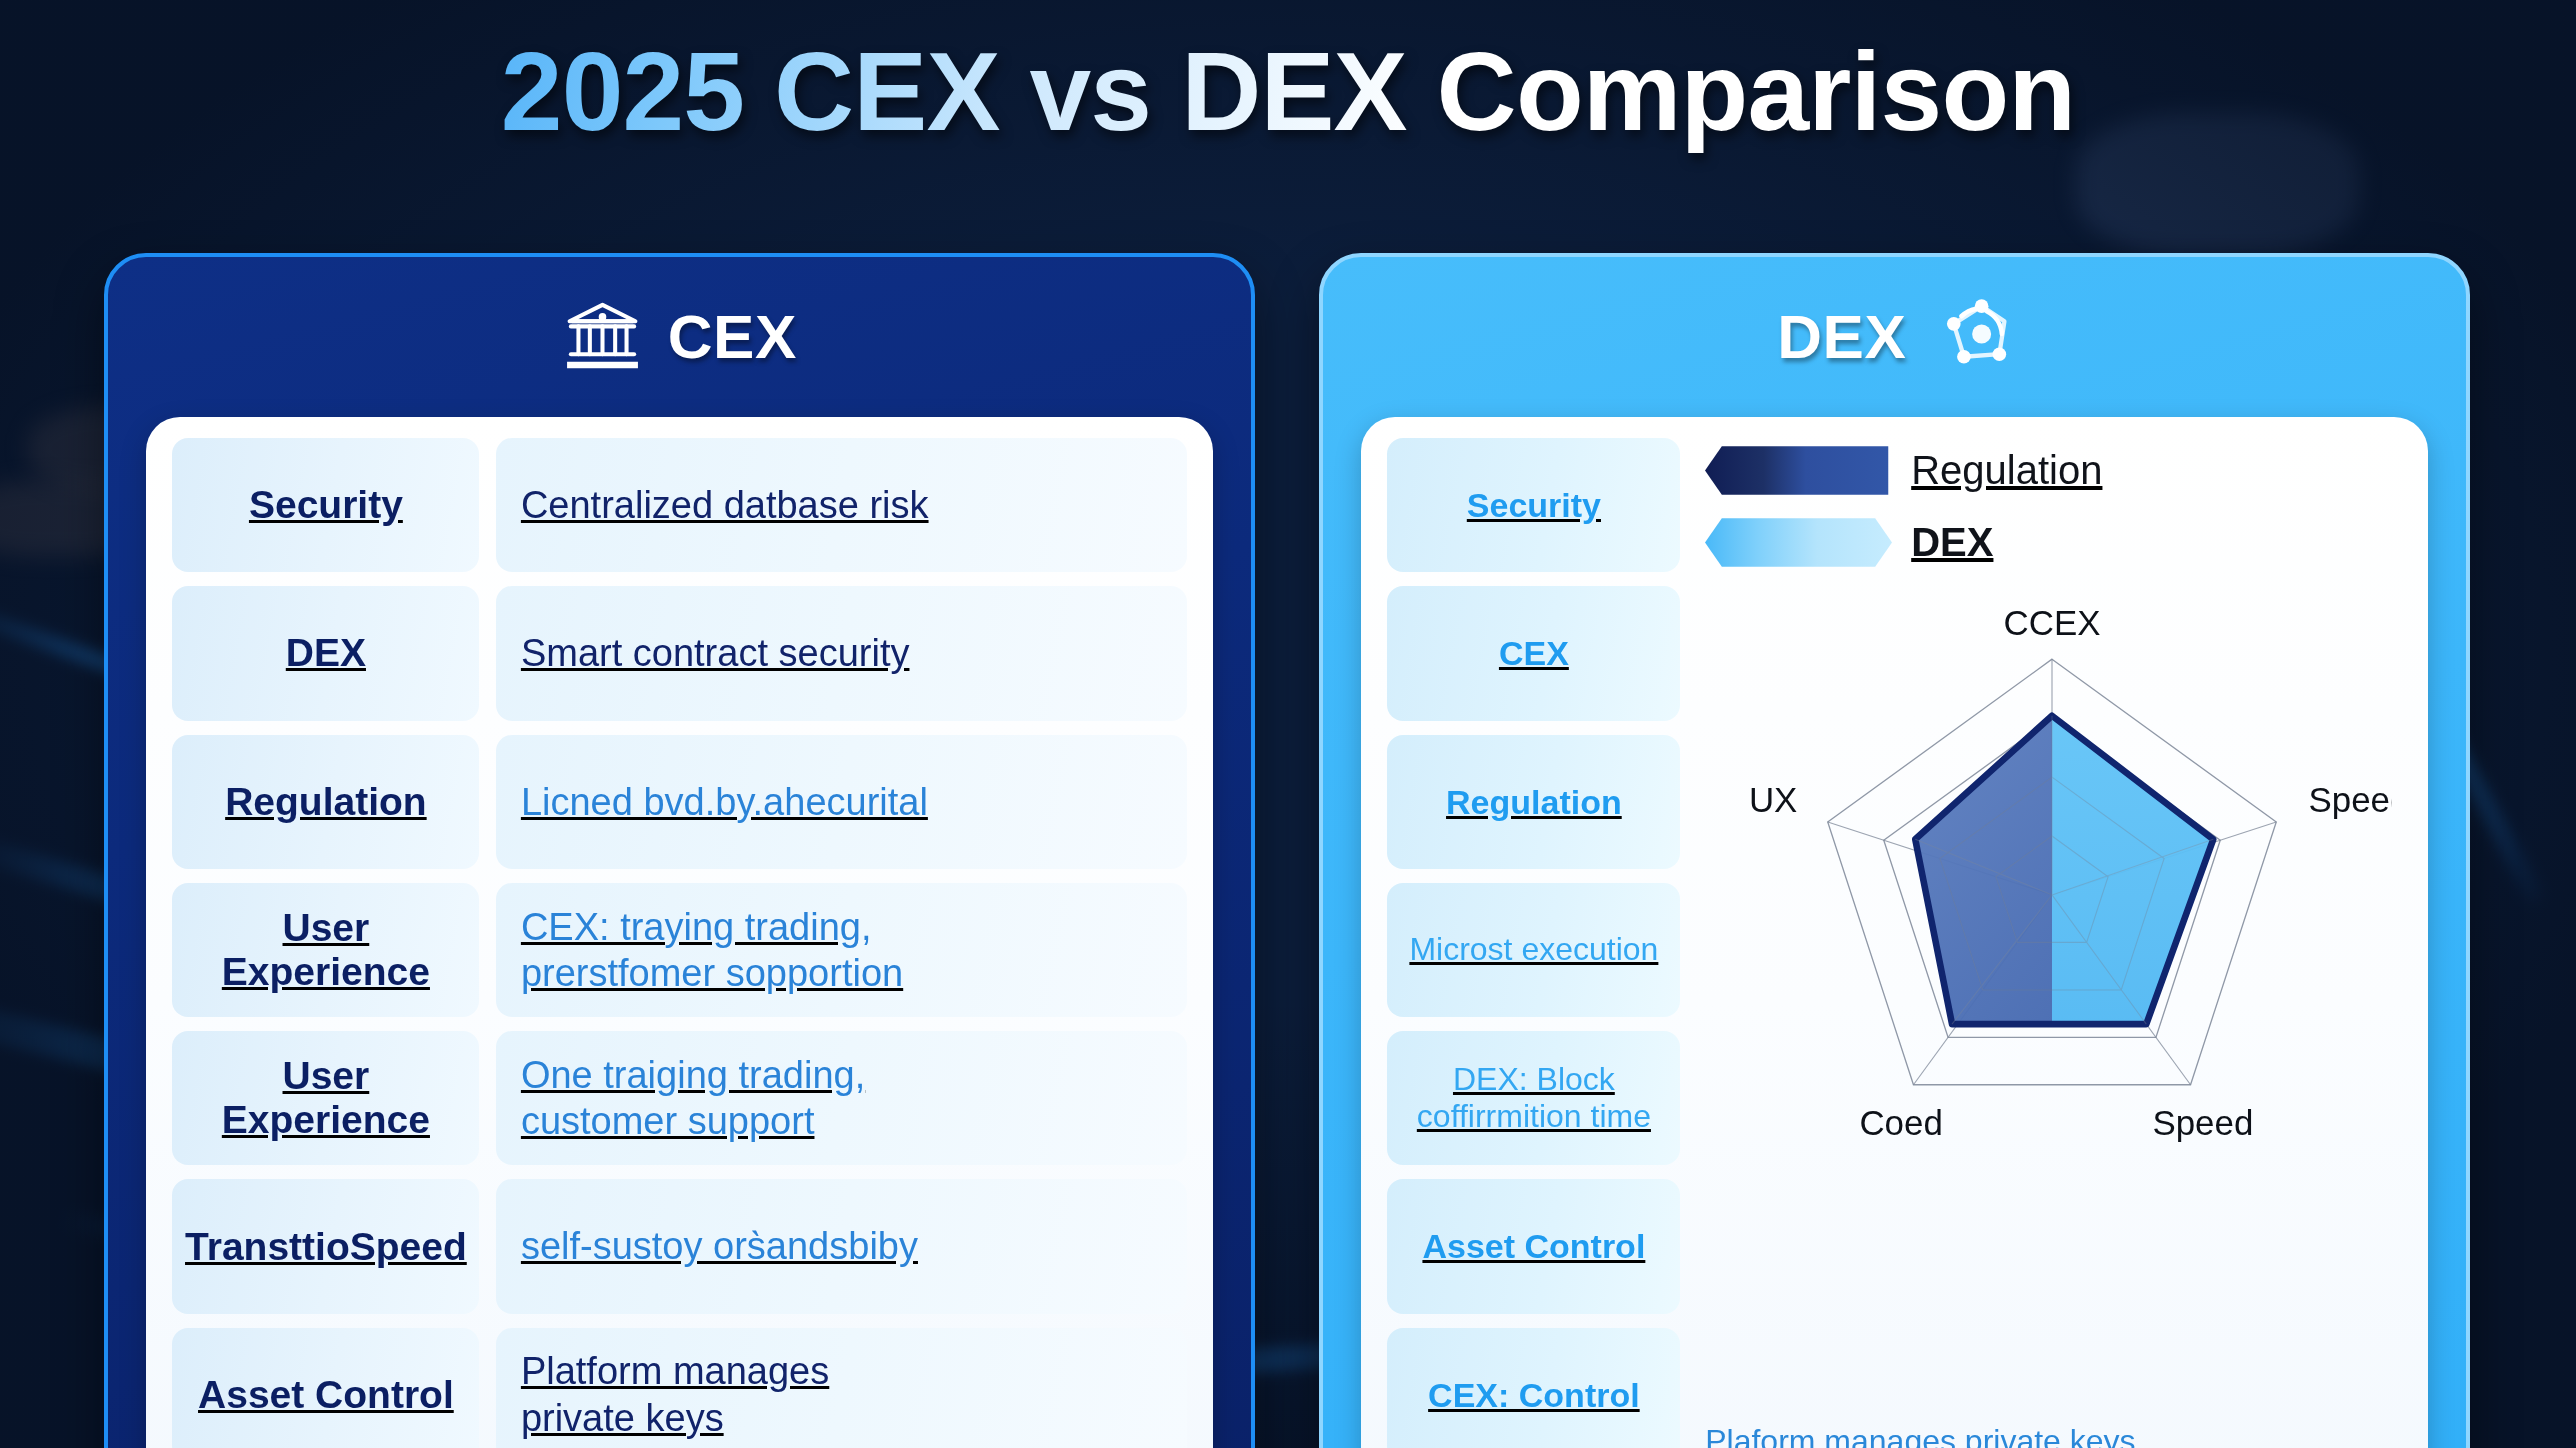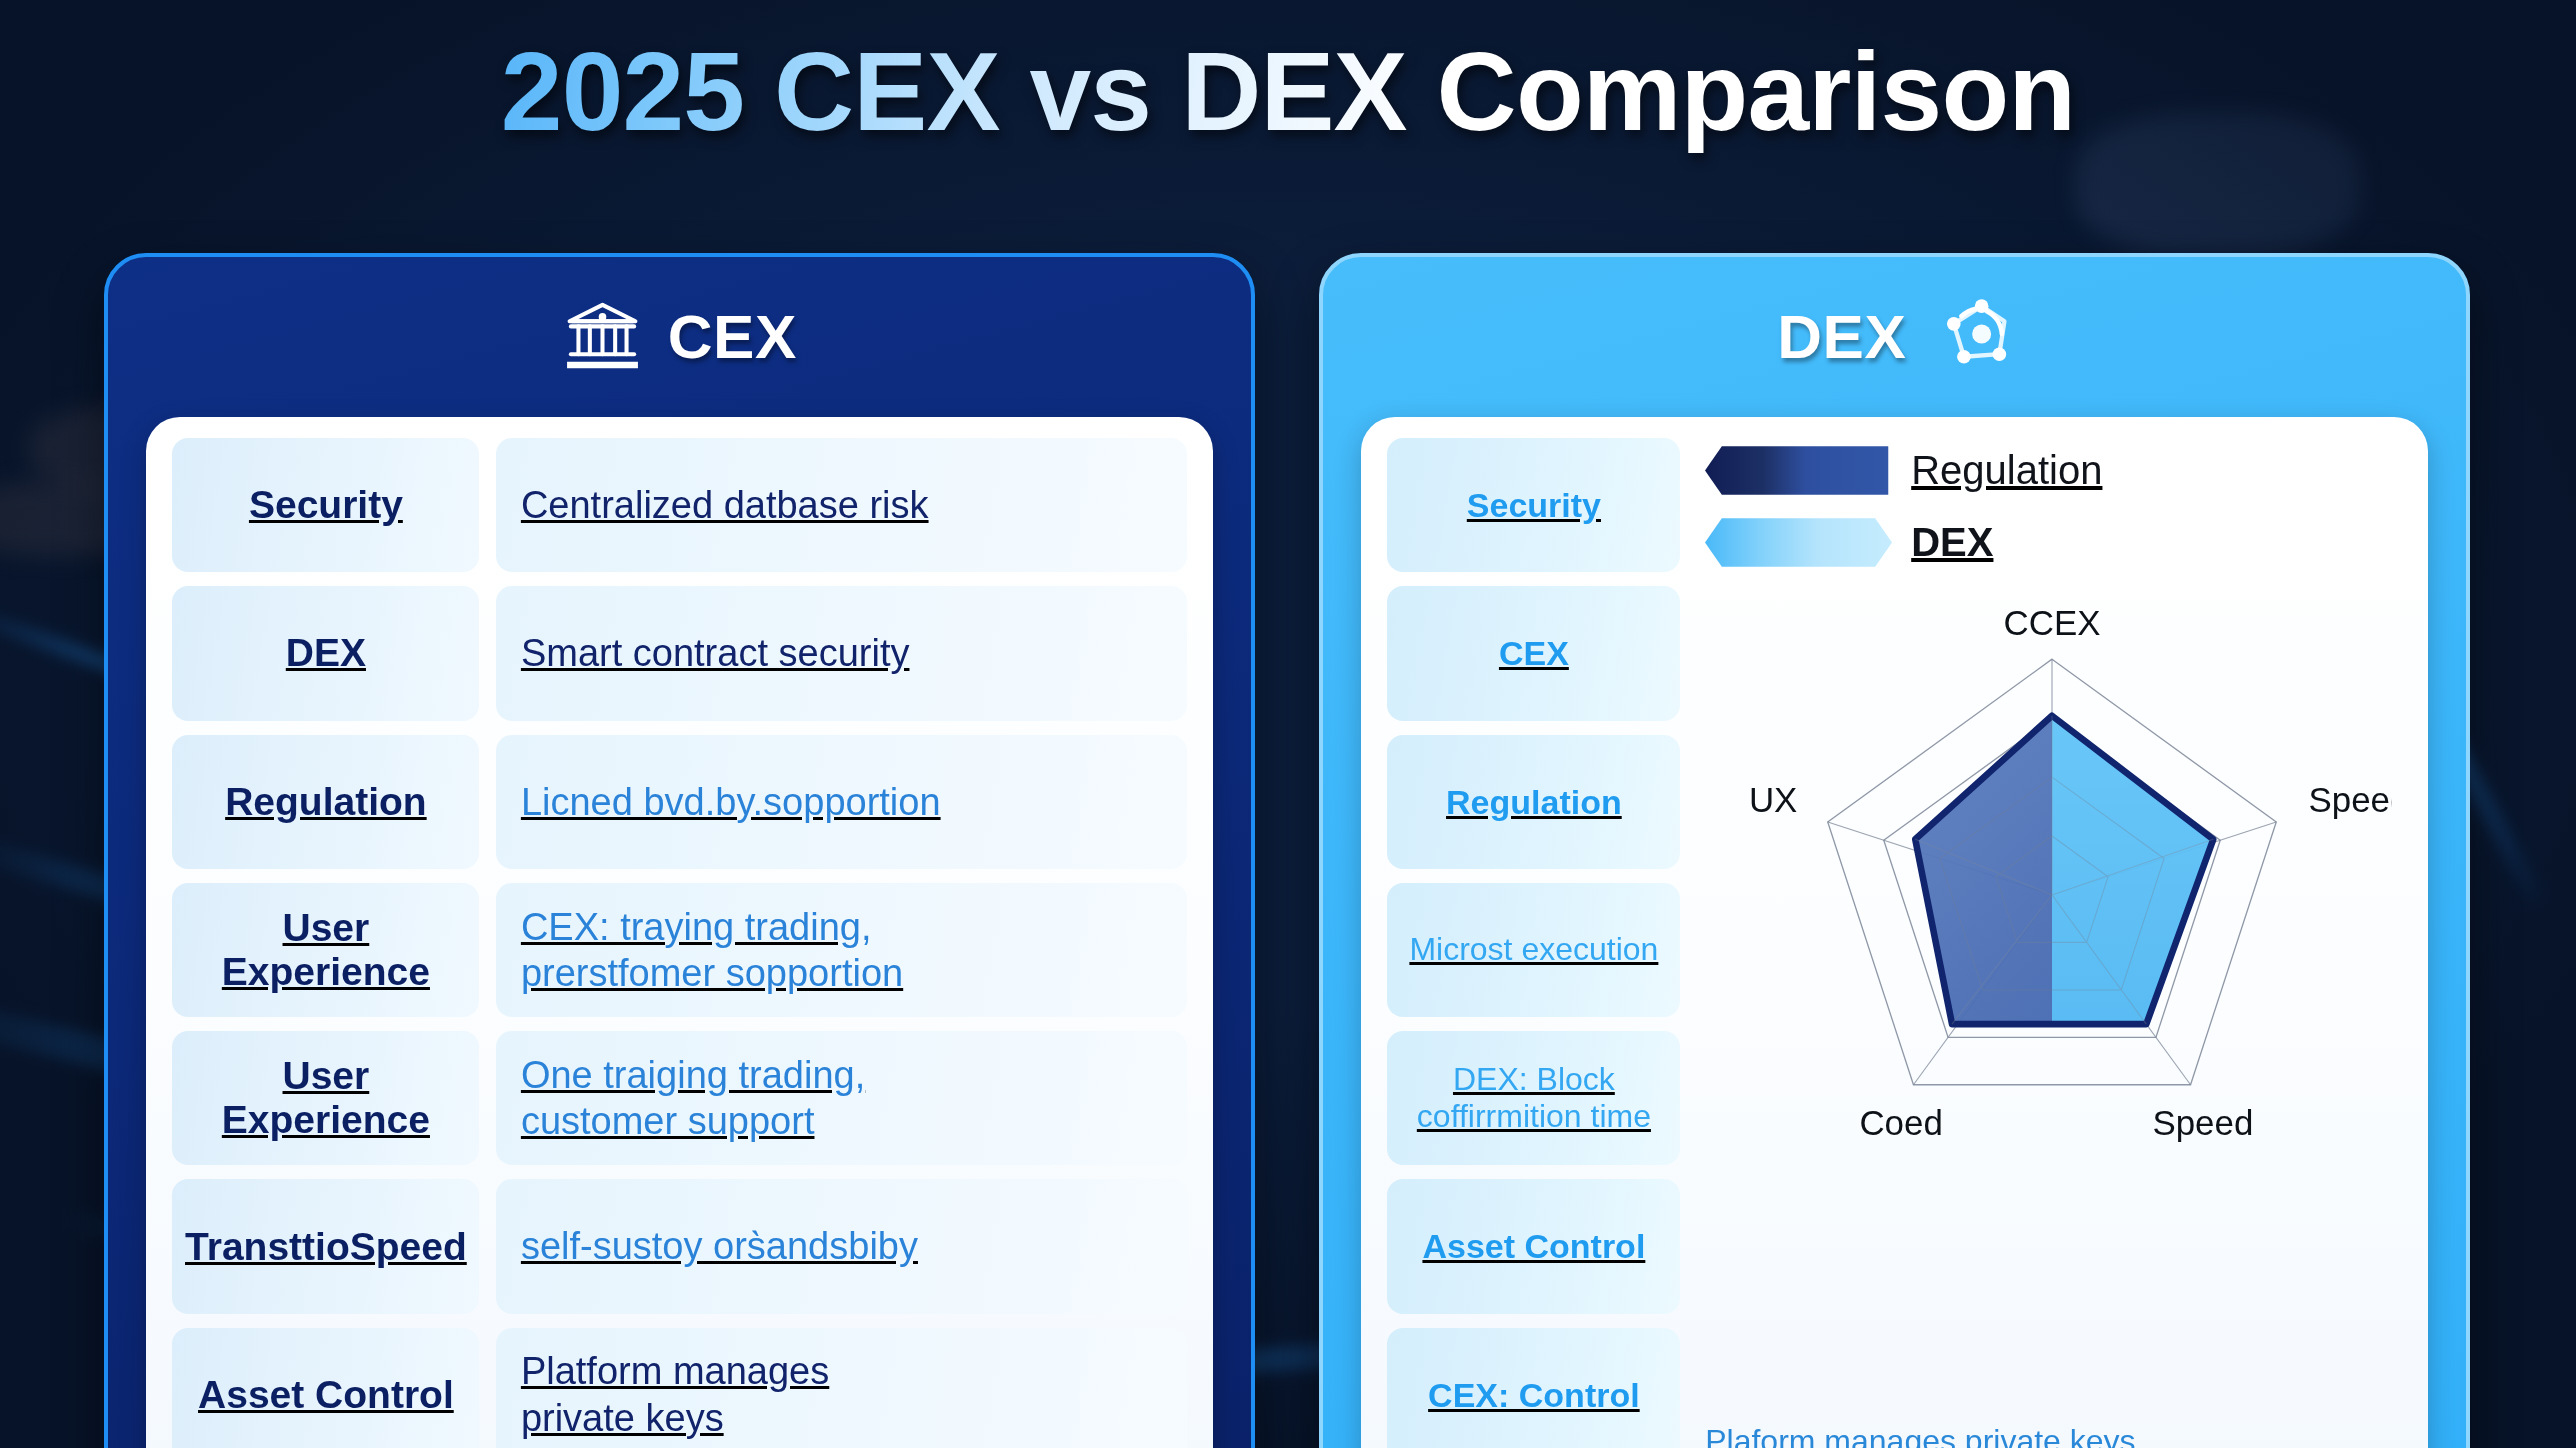--- a/index.html
+++ b/index.html
@@ -225,21 +225,21 @@
       <div class="row">
         <div class="cell cell-label">DEX</div>
         <div class="cell cell-value">
           <span><span>Smart contract security</span></span>
         </div>
       </div>
 
       <div class="row">
         <div class="cell cell-label">Regulation</div>
         <div class="cell cell-value blue">
-          <span><span>Licned bvd.by.sopportion</span></span>
+          <span><span>Licned bvd.by.ahecurital</span></span>
         </div>
       </div>
 
       <div class="row">
         <div class="cell cell-label">User Experience</div>
         <div class="cell cell-value blue">
           <span>
             <span class="l2">CEX: traying trading,</span>
             <span class="l2 soft">prerstfomer sopportion</span>
           </span>

